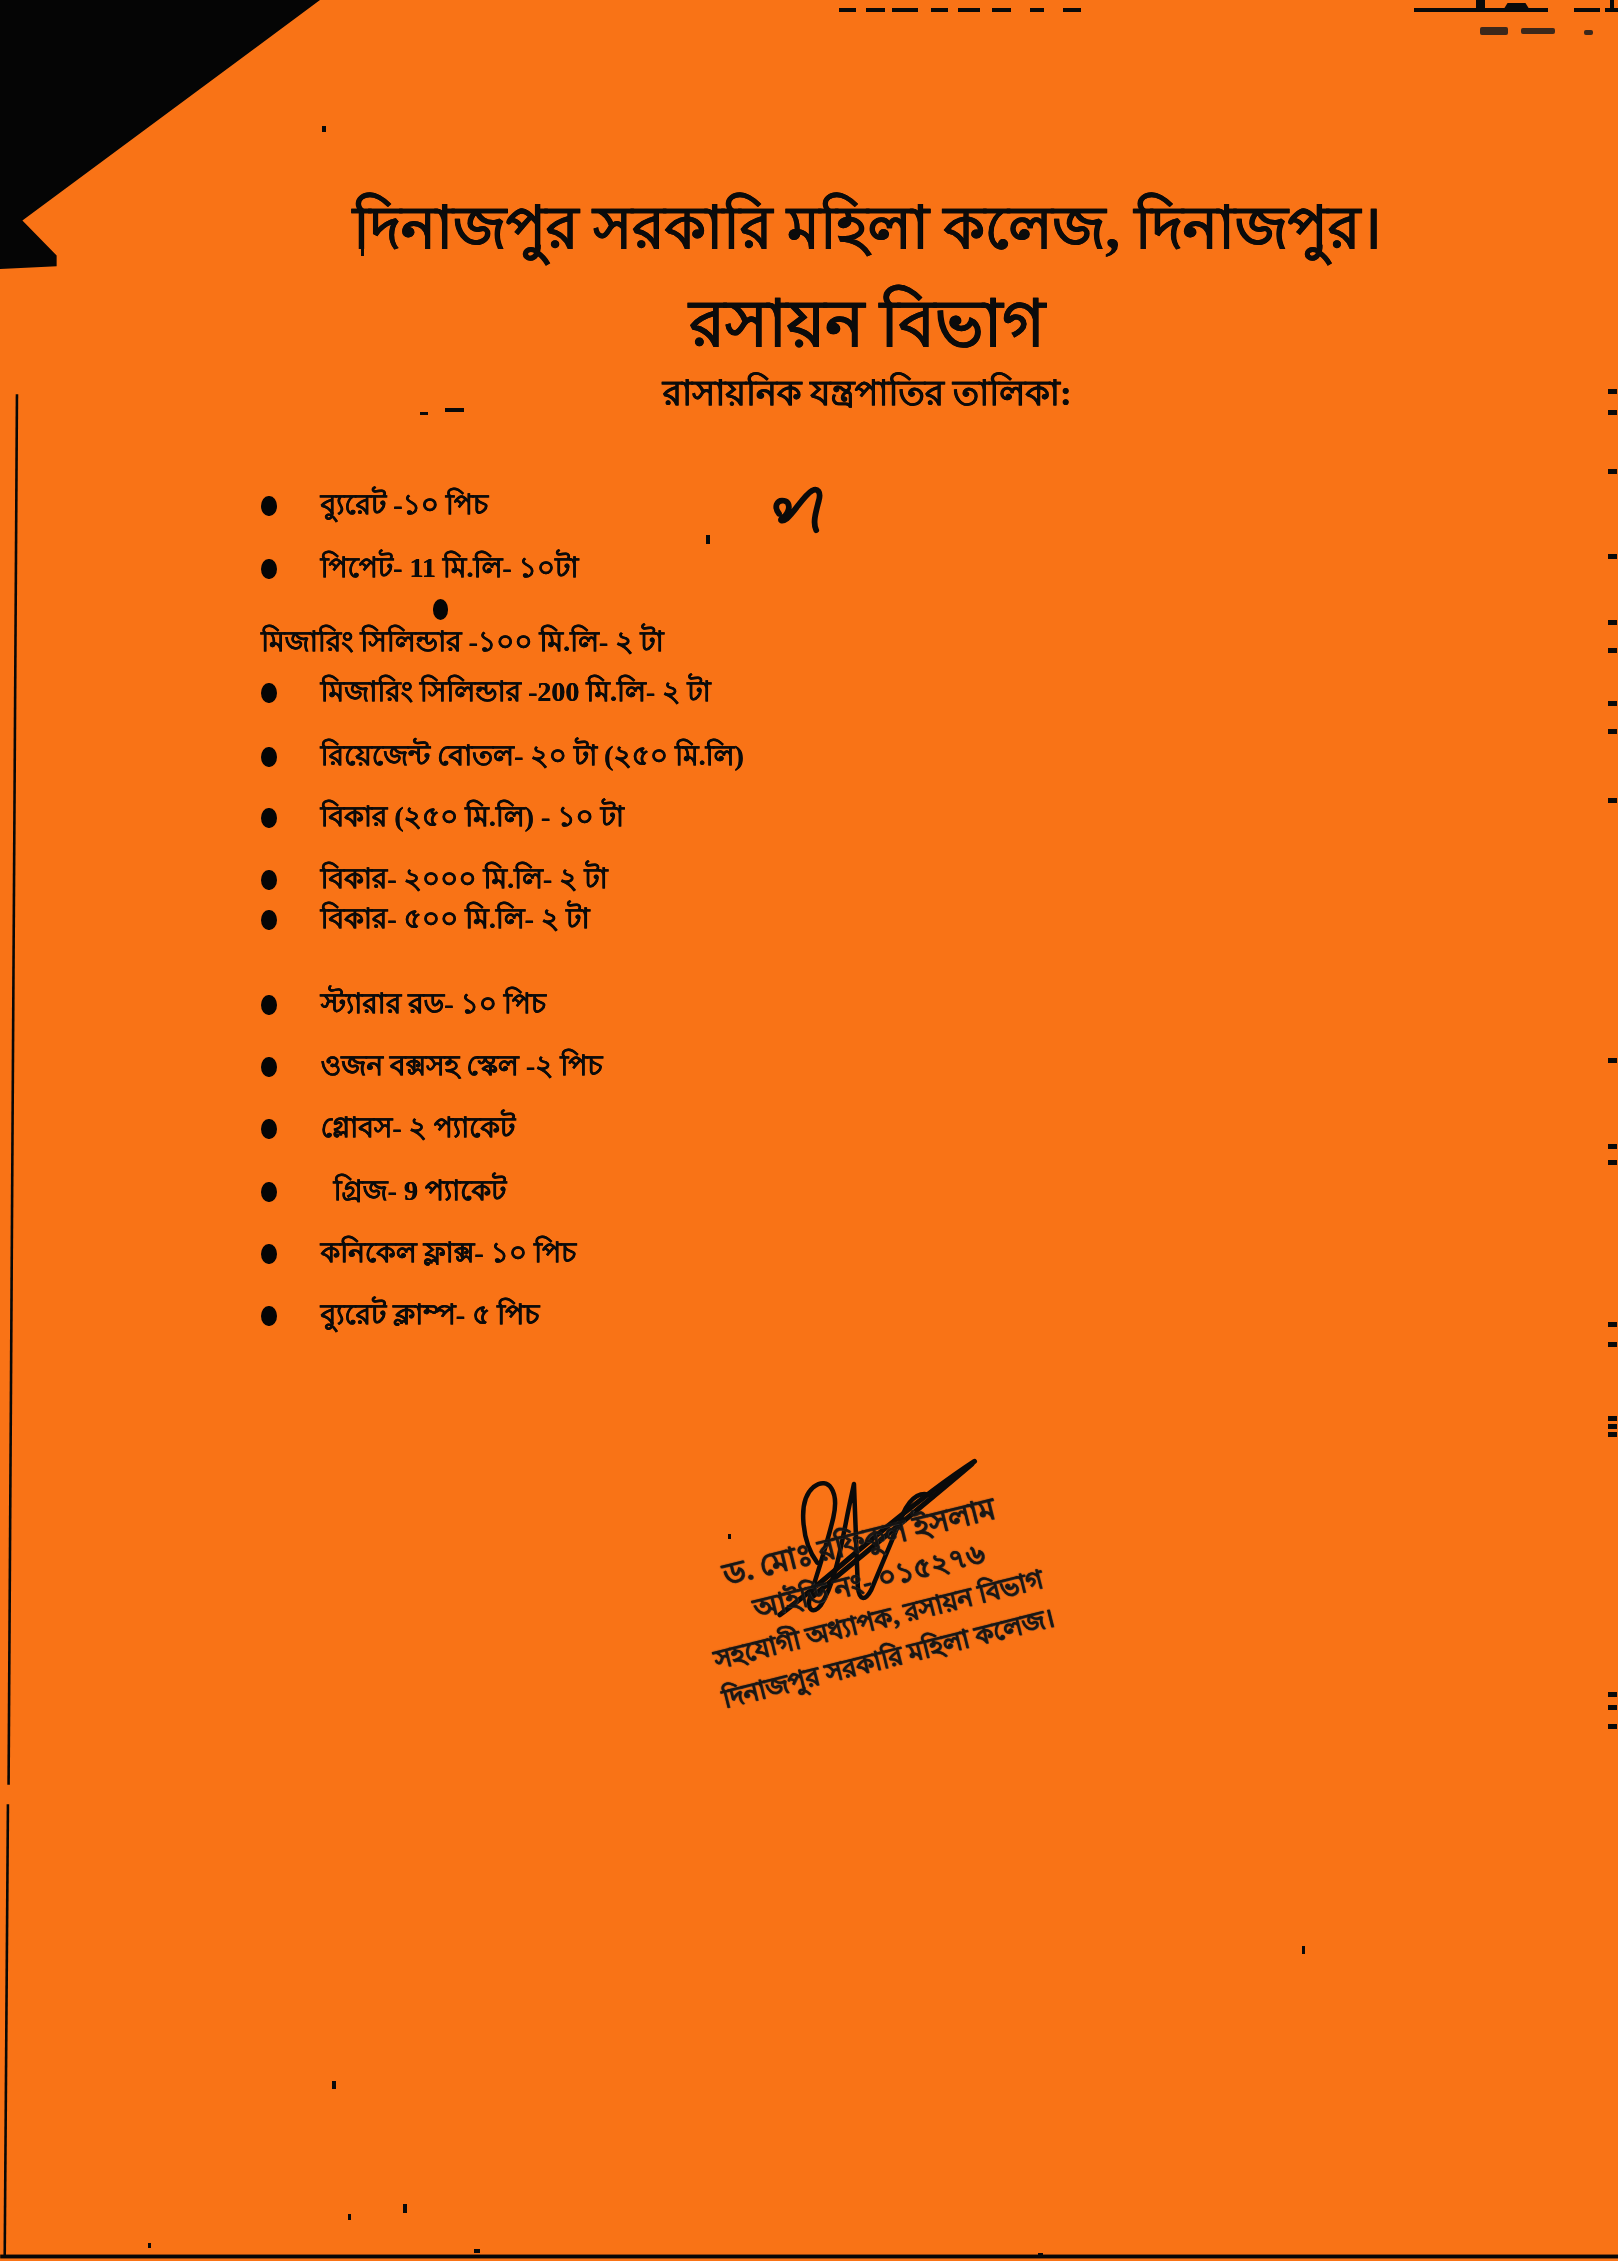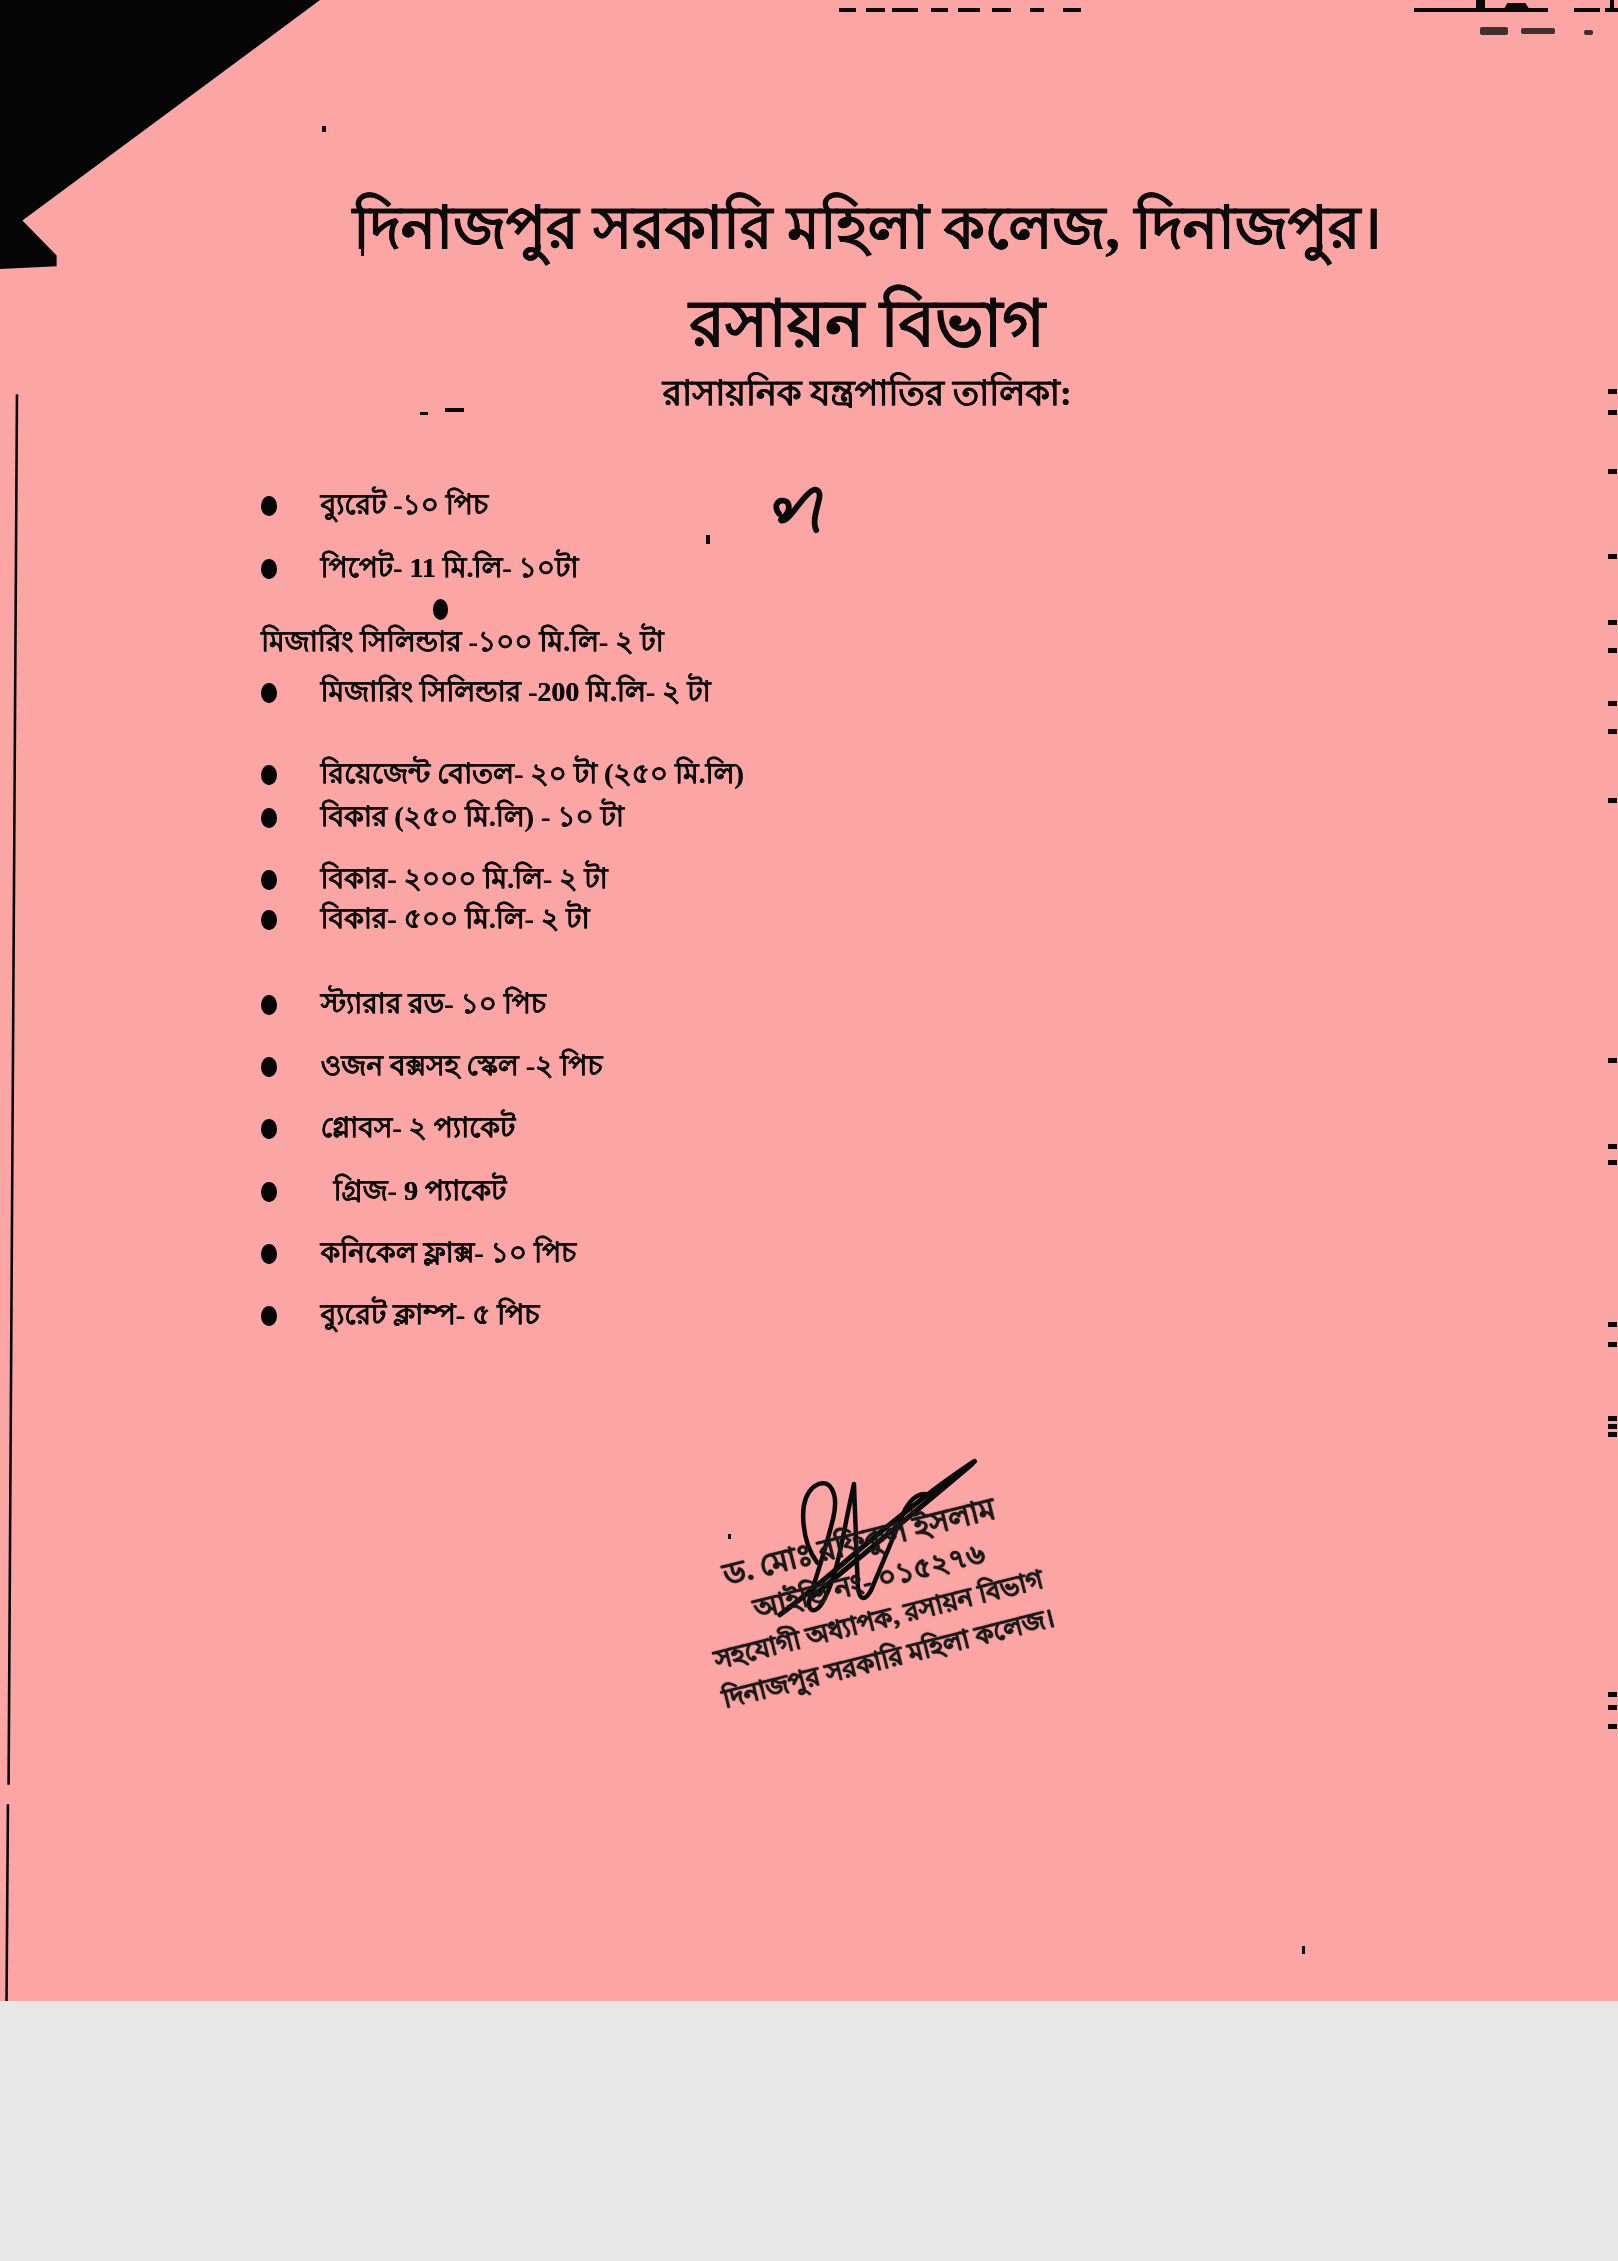--- a/index.html
+++ b/index.html
@@ -1,18 +1,18 @@
 <!DOCTYPE html>
 <html style="font-size:10.3px"><head>
 <meta charset="utf-8">
 <title>Scanned Document</title>
 <style>
   html,body{margin:0;padding:0;background:#e8e8e8;}
   .page{
-    position:relative;width:1619px;height:2001px;background:#fca5a5;
+    position:relative;width:1619px;height:2261px;background:#f97316;
     font-family:"Liberation Serif","DejaVu Serif",serif;color:#0b0b0b;overflow:hidden;
   }
   
   .corner-fold{
     position:absolute;left:0;top:0;width:320px;height:269px;background:#050505;
     clip-path:polygon(0 0,100% 0,7% 82%,17.7% 95%,17.7% 99%,0 100%);
   }
   .artifact{position:absolute;background:#0a0a0a;}
   .smudge{position:absolute;background:#1c1c1c;border-radius:1.9px;filter:blur(0.6px);opacity:.85;}
   .edge-svg{position:absolute;left:0;top:0;width:1619px;height:2261px;}
@@ -69,21 +69,21 @@
         <span class="itxt">পিপেট- 11 মি.লি- ১০টা</span>
       </div>
     <div class="item" style="top: 599px; flex-direction: column;">
         <span class="bullet"></span>
         <span class="itxt">মিজারিং সিলিন্ডার -১০০ মি.লি- ২ টা</span>
       </div>
     <div class="item" style="top: 661px;">
         <span class="bullet"></span>
         <span class="itxt">মিজারিং সিলিন্ডার -200 মি.লি- ২ টা</span>
       </div>
-    <div class="item" style="top: 743px; text-align: right;">
+    <div class="item" style="top: 725px; text-align: right;">
         <span class="bullet"></span>
         <span class="itxt">রিয়েজেন্ট বোতল- ২০ টা (২৫০ মি.লি)</span>
       </div>
     <div class="item" style="top: 786px;">
         <span class="bullet"></span>
         <span class="itxt">বিকার (২৫০ মি.লি) - ১০ টা</span>
       </div>
     <div class="item" style="top: 848px; justify-content: space-between;">
         <span class="bullet"></span>
         <span class="itxt">বিকার- ২০০০ মি.লি- ২ টা</span>

